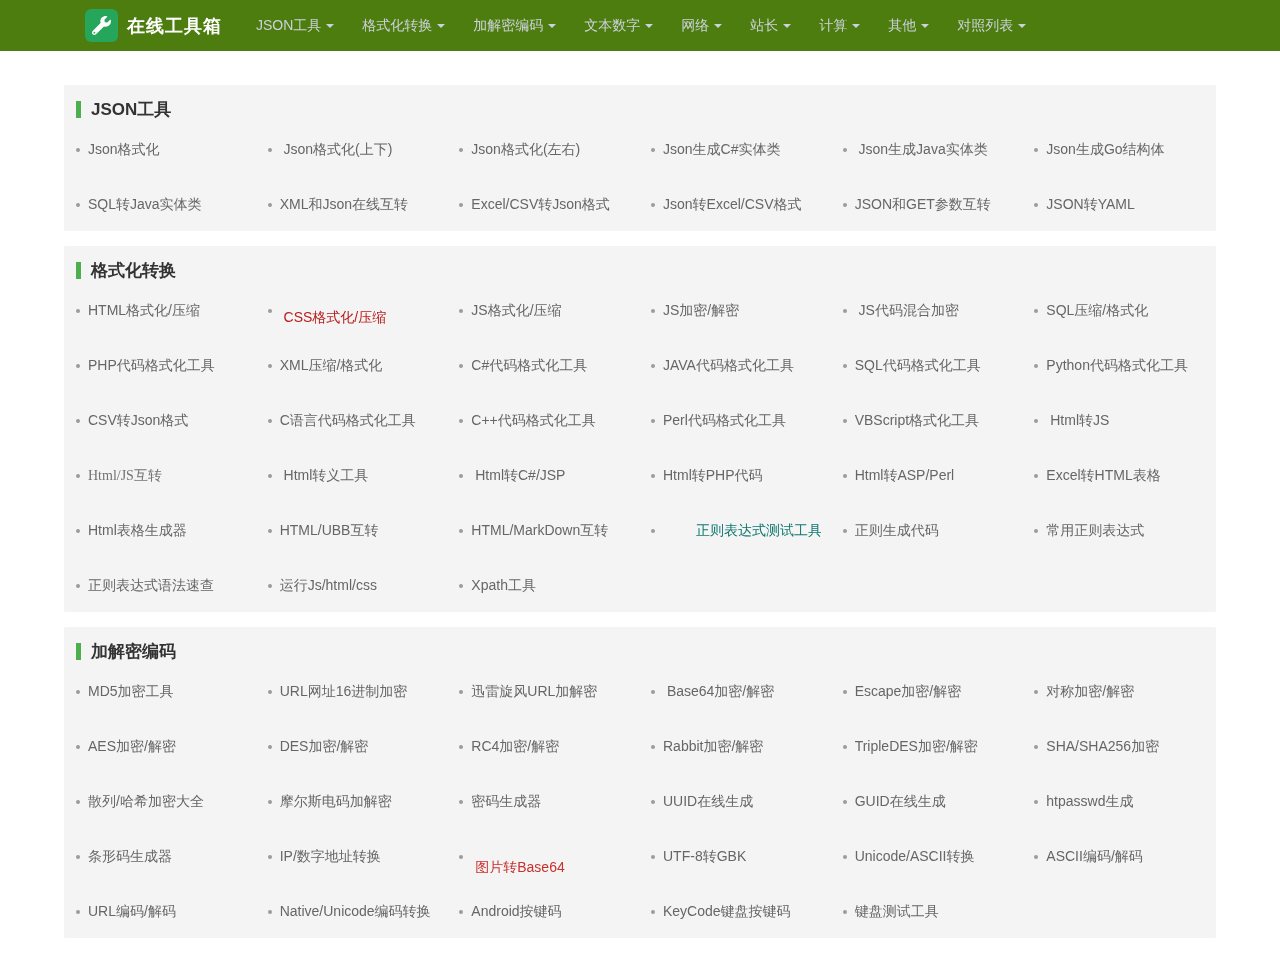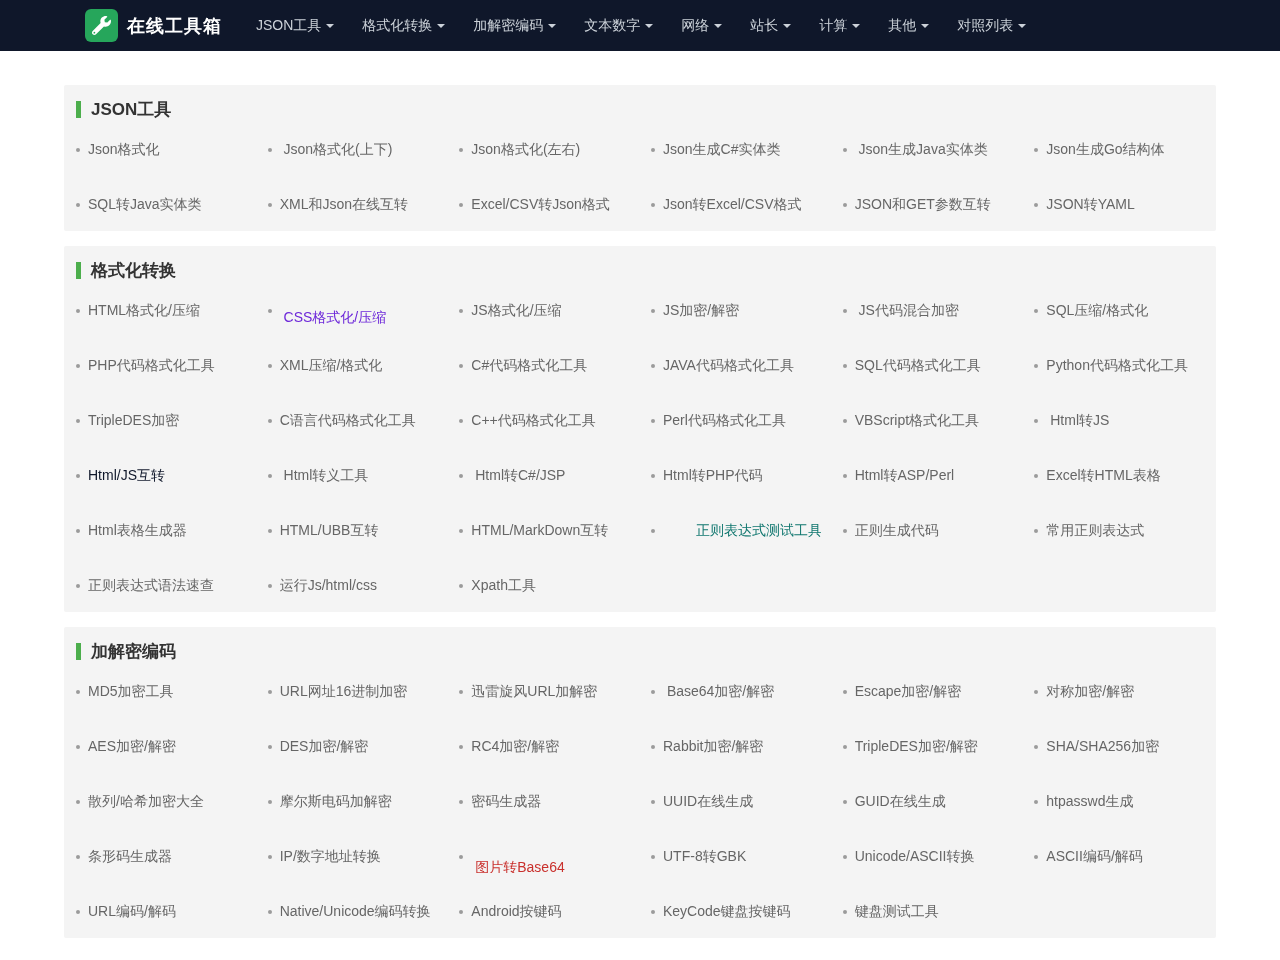--- a/index.html
+++ b/index.html
@@ -7,21 +7,21 @@
   body {
     width: 1280px;
     min-height: 960px;
     background: #ffffff;
     font-family: "Liberation Sans", "DejaVu Sans", sans-serif;
   }
 
   
   .navbar {
     height: 51px;
-    background: #0f172a;
+    background: #4d7c0f;
     display: flex;
     align-items: center;
     padding: 0 24px 0 85px;
   }
   .brand {
     display: flex;
     align-items: center;
     text-decoration: none;
     cursor: pointer;
   }
@@ -253,21 +253,21 @@
         <span class="accent-bar" style="background: rgb(76, 174, 76);"></span>
         <span>格式化转换</span>
       </h2>
       <ul class="tool-grid">
         <li>
           <span class="bullet"></span>
           <a class="tool-link">HTML格式化/压缩</a>
         </li>
         <li>
           <span class="bullet"></span>
-          <a class="tool-link" style="color: #6d28d9; margin-top: 14px;"> CSS格式化/压缩</a>
+          <a class="tool-link" style="color: #b91c1c; margin-top: 14px;"> CSS格式化/压缩</a>
         </li>
         <li>
           <span class="bullet"></span>
           <a class="tool-link">JS格式化/压缩</a>
         </li>
         <li>
           <span class="bullet"></span>
           <a class="tool-link">JS加密/解密</a>
         </li>
         <li>
@@ -297,21 +297,21 @@
         <li>
           <span class="bullet"></span>
           <a class="tool-link">SQL代码格式化工具</a>
         </li>
         <li>
           <span class="bullet"></span>
           <a class="tool-link">Python代码格式化工具</a>
         </li>
         <li>
           <span class="bullet"></span>
-          <a class="tool-link">TripleDES加密</a>
+          <a class="tool-link">CSV转Json格式</a>
         </li>
         <li>
           <span class="bullet"></span>
           <a class="tool-link">C语言代码格式化工具</a>
         </li>
         <li>
           <span class="bullet"></span>
           <a class="tool-link">C++代码格式化工具</a>
         </li>
         <li>
@@ -321,21 +321,21 @@
         <li>
           <span class="bullet"></span>
           <a class="tool-link">VBScript格式化工具</a>
         </li>
         <li>
           <span class="bullet"></span>
           <a class="tool-link"> Html转JS</a>
         </li>
         <li>
           <span class="bullet"></span>
-          <a class="tool-link" style="color: #0f172a;">Html/JS互转</a>
+          <a class="tool-link" style="color: #737373; font-family: Liberation Serif, serif;">Html/JS互转</a>
         </li>
         <li>
           <span class="bullet"></span>
           <a class="tool-link"> Html转义工具</a>
         </li>
         <li>
           <span class="bullet"></span>
           <a class="tool-link"> Html转C#/JSP</a>
         </li>
         <li>

